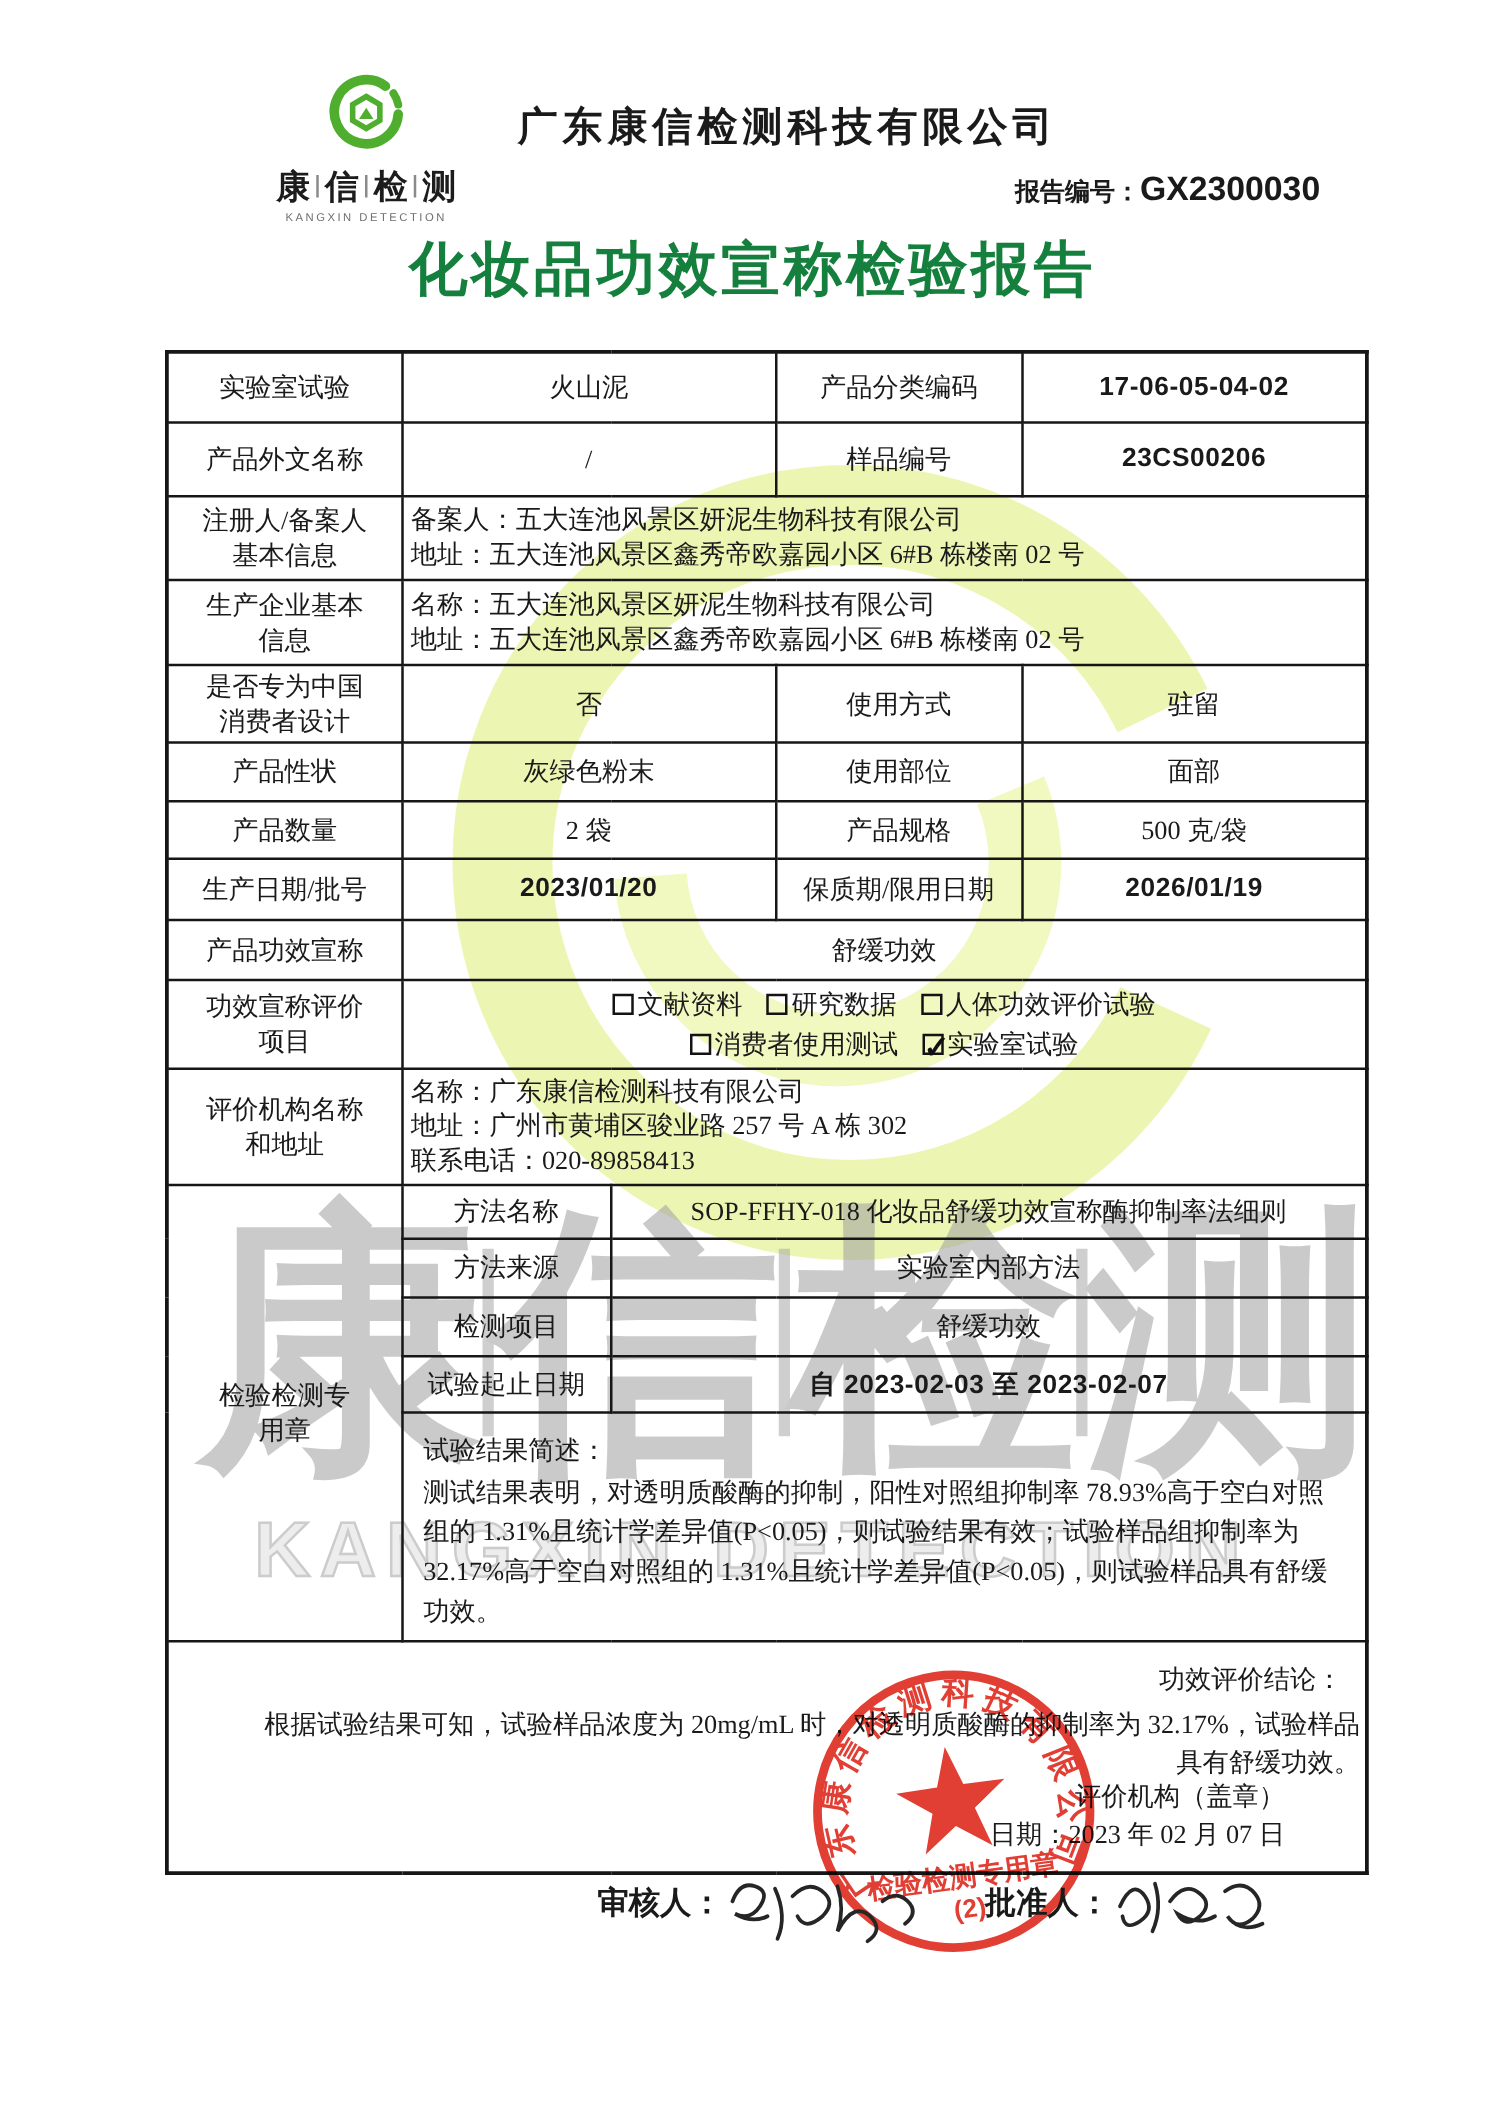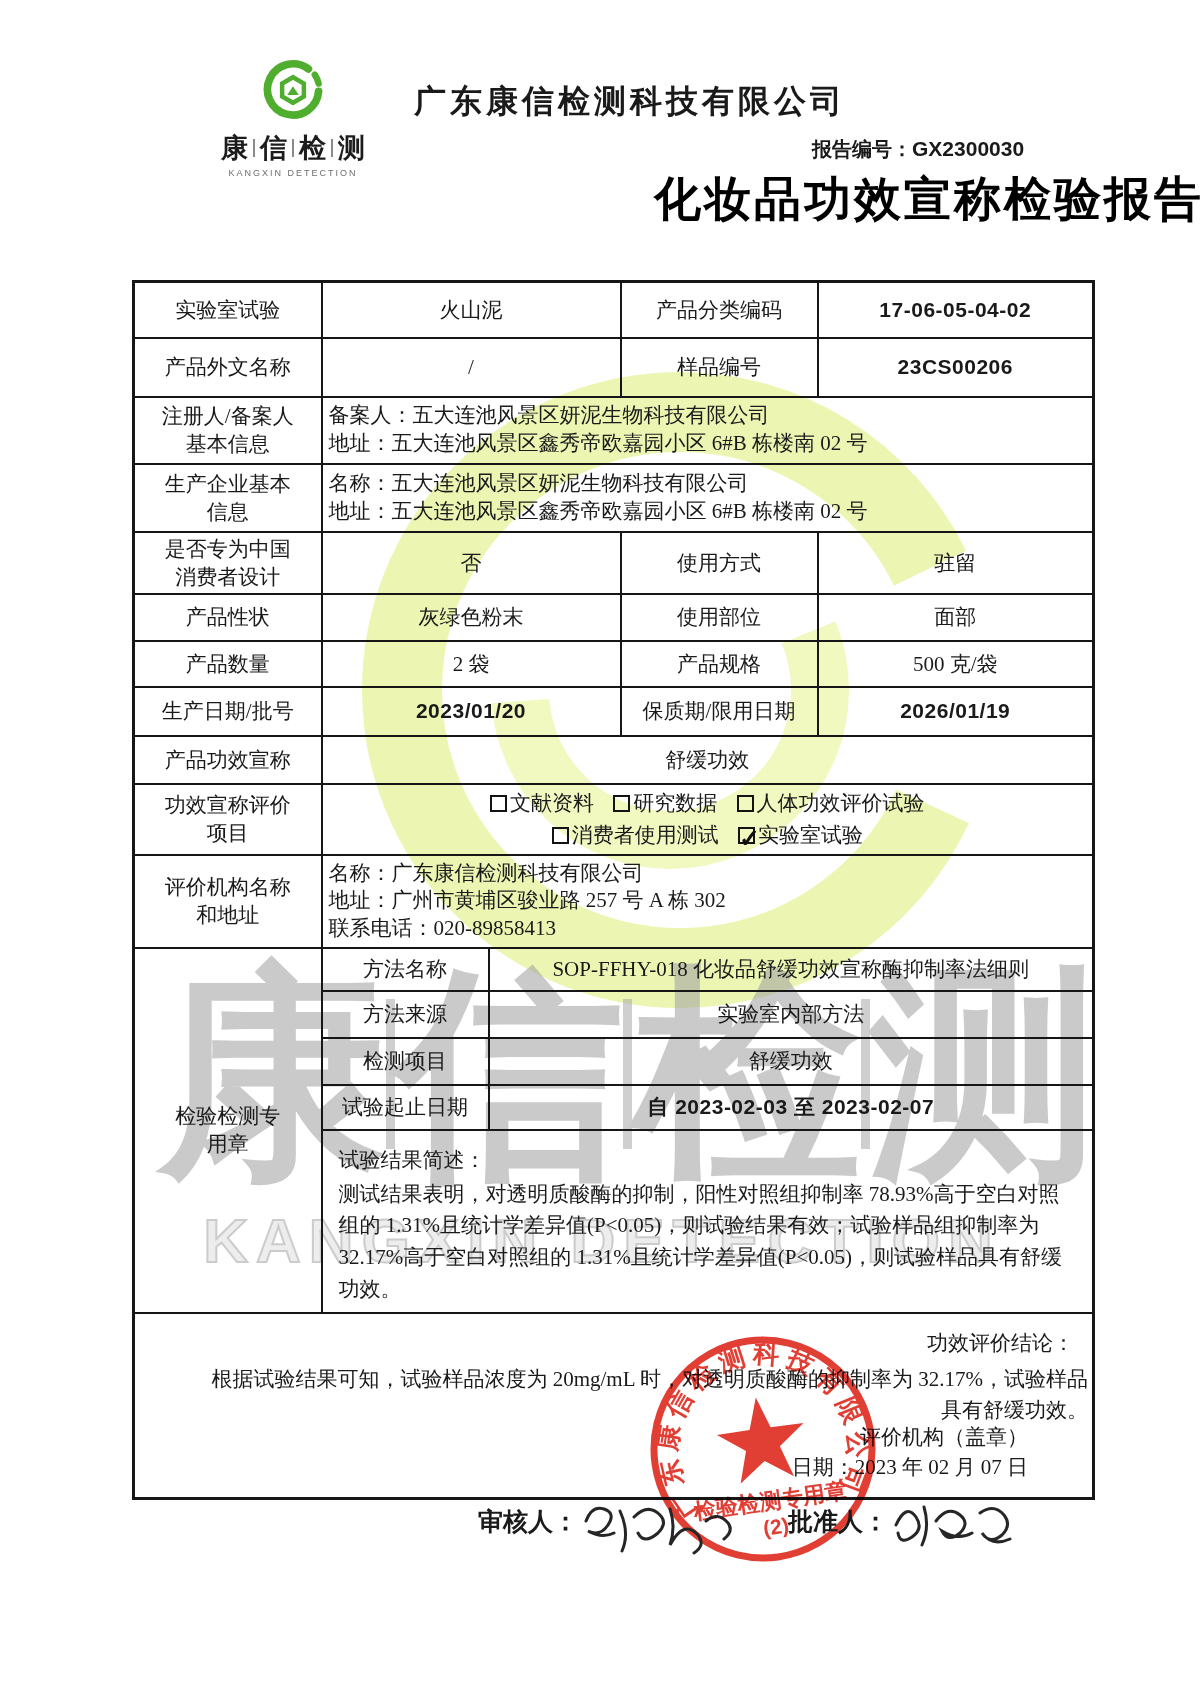--- a/index.html
+++ b/index.html
@@ -35,25 +35,25 @@
   .logo-word .lbar { width:2px; height:18px; background:#8a8a8a; }
   .logo-caption { margin-top:2px; font-family:"Liberation Sans",sans-serif; font-size:9px; letter-spacing:2px; color:#6e6e6e; }
   .company-name {
     position:absolute; left:300px; top:80px; width:660px; text-align:center; z-index:2;
     font-size:32px; font-weight:bold; letter-spacing:4px;
   }
   .report-no {
     position:absolute; left:812px; top:136px; z-index:2;
     font-size:20px; font-weight:bold;
   }
-  .report-no .val { font-family:"Liberation Sans",sans-serif; font-size:21px; }
+  .report-no .val { font-family:"Liberation Sans",sans-serif; font-size:27px; }
   .report-title {
-    position:absolute; left:0; right:0; top:168px; text-align:right; z-index:2;
+    position:absolute; left:0; right:0; top:184px; text-align:center; z-index:2;
     font-family:"Liberation Sans",sans-serif; font-weight:bold;
-    font-size:47px; letter-spacing:3px; color:#000000;
+    font-size:47px; letter-spacing:3px; color:#15803d;
   }
 
   
   table.rpt {
     position:absolute; left:132px; top:280px; width:960px; z-index:1;
     border-collapse:collapse; table-layout:fixed;
     border:3px solid #161616; background:transparent;
     font-size:21px;
   }
   table.rpt td { border:2px solid #161616; vertical-align:middle; padding:2px 6px; }

